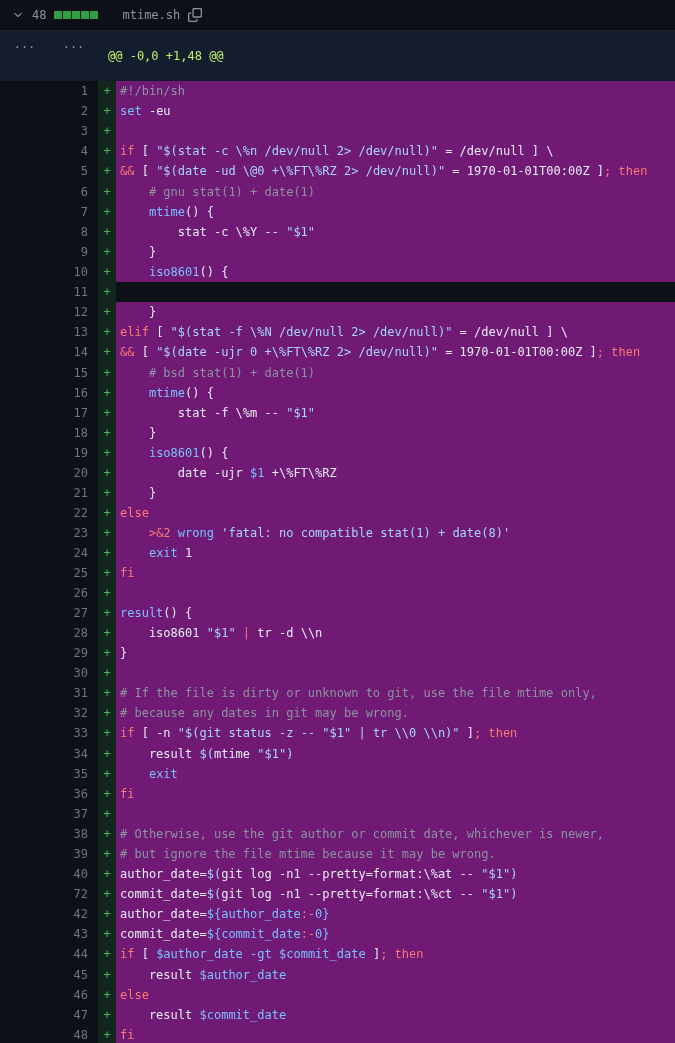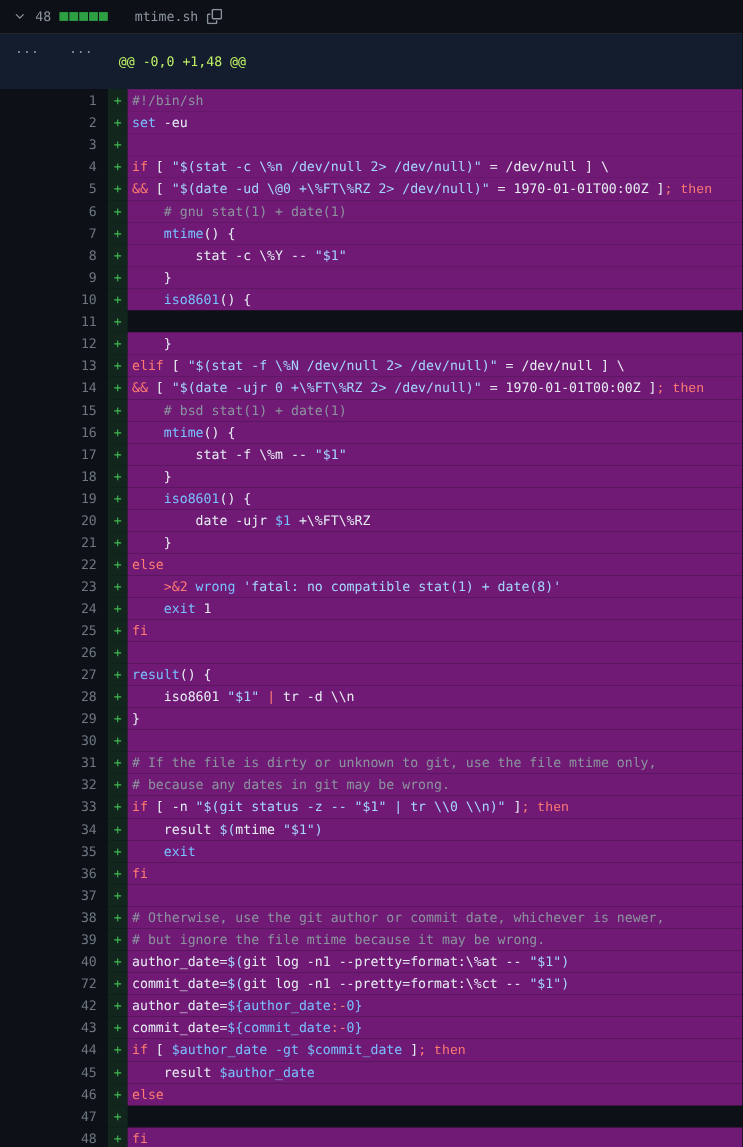--- a/index.html
+++ b/index.html
@@ -475,20 +475,21 @@
       </div>
       <div class="marker">+</div>
       <div class="code"><span class="tok-kw">else</span></div>
     </div>
     <div class="row">
       <div class="gutter">
         <div class="gnum"></div>
         <div class="gnum">47</div>
       </div>
       <div class="marker">+</div>
+      <div class="code">    result <span class="tok-num">$commit_date</span></div>
     </div>
     <div class="row">
       <div class="gutter">
         <div class="gnum"></div>
         <div class="gnum">48</div>
       </div>
       <div class="marker">+</div>
       <div class="code"><span class="tok-kw">fi</span></div>
     </div>
   </div>

